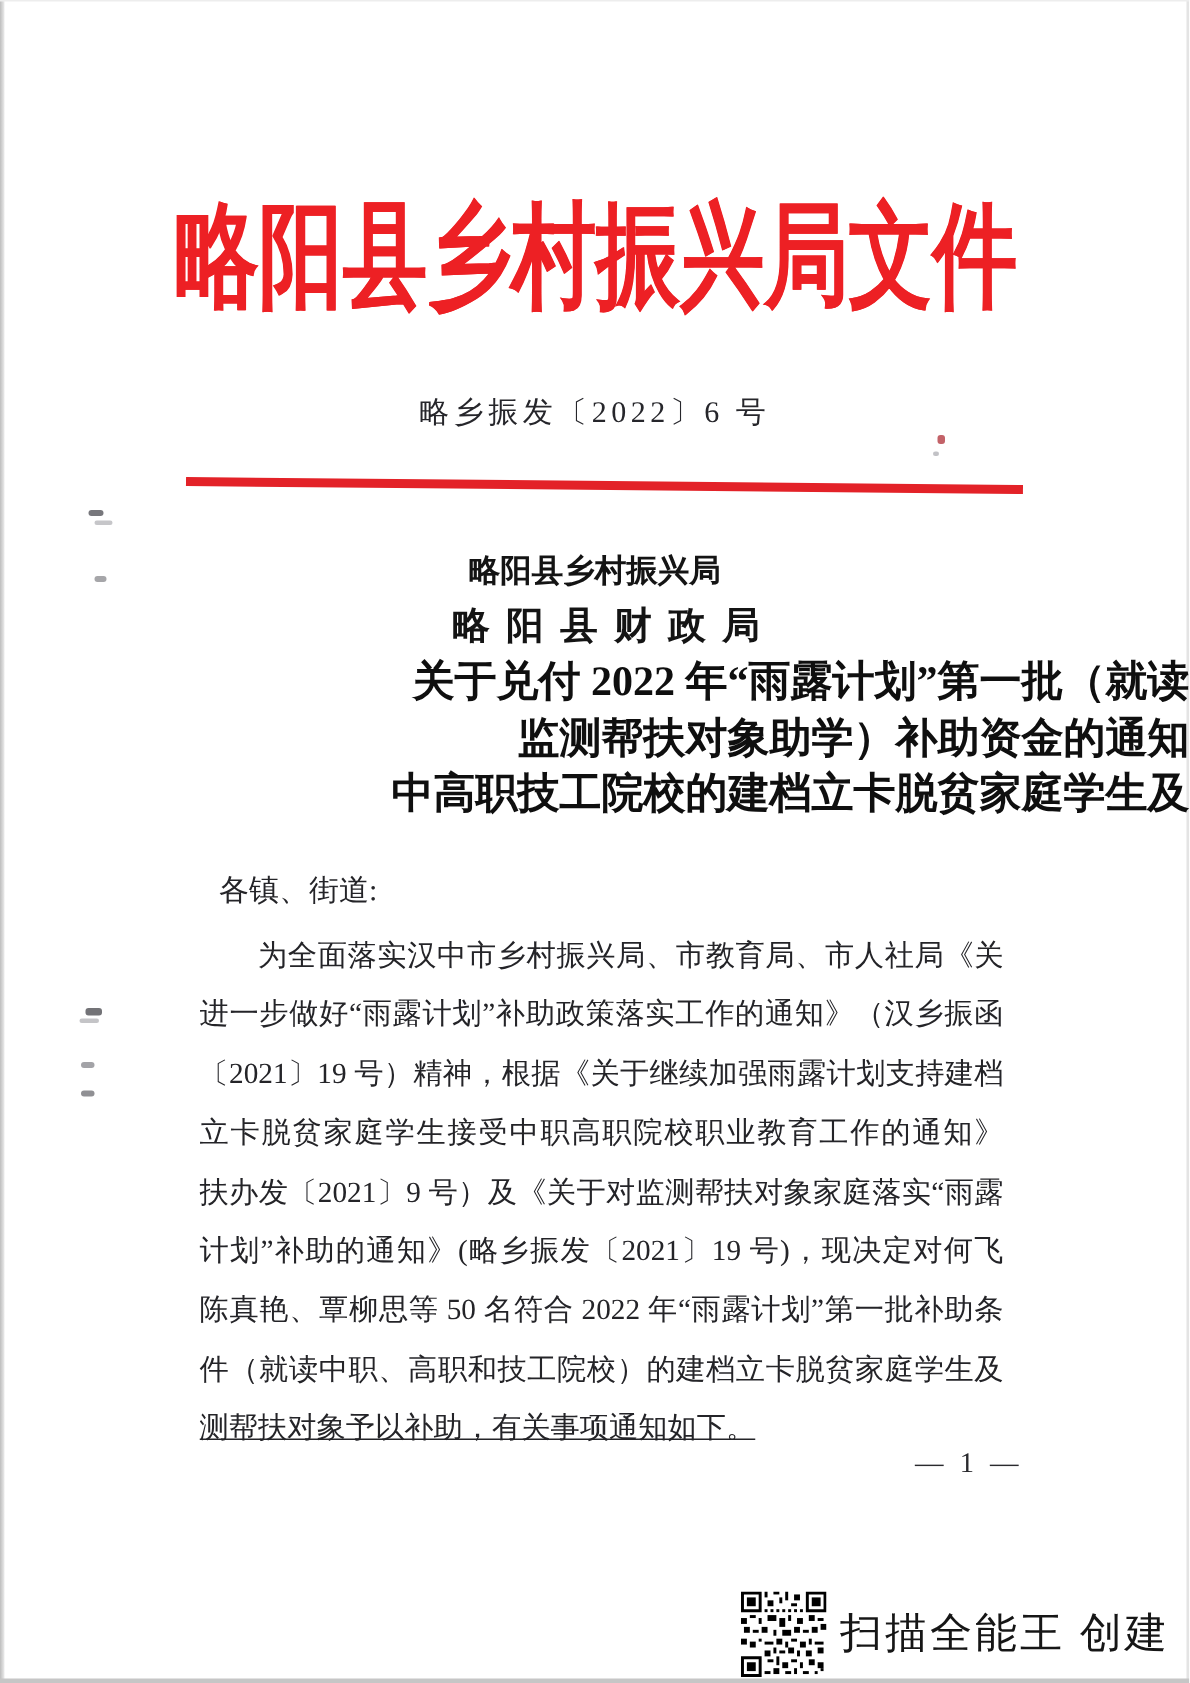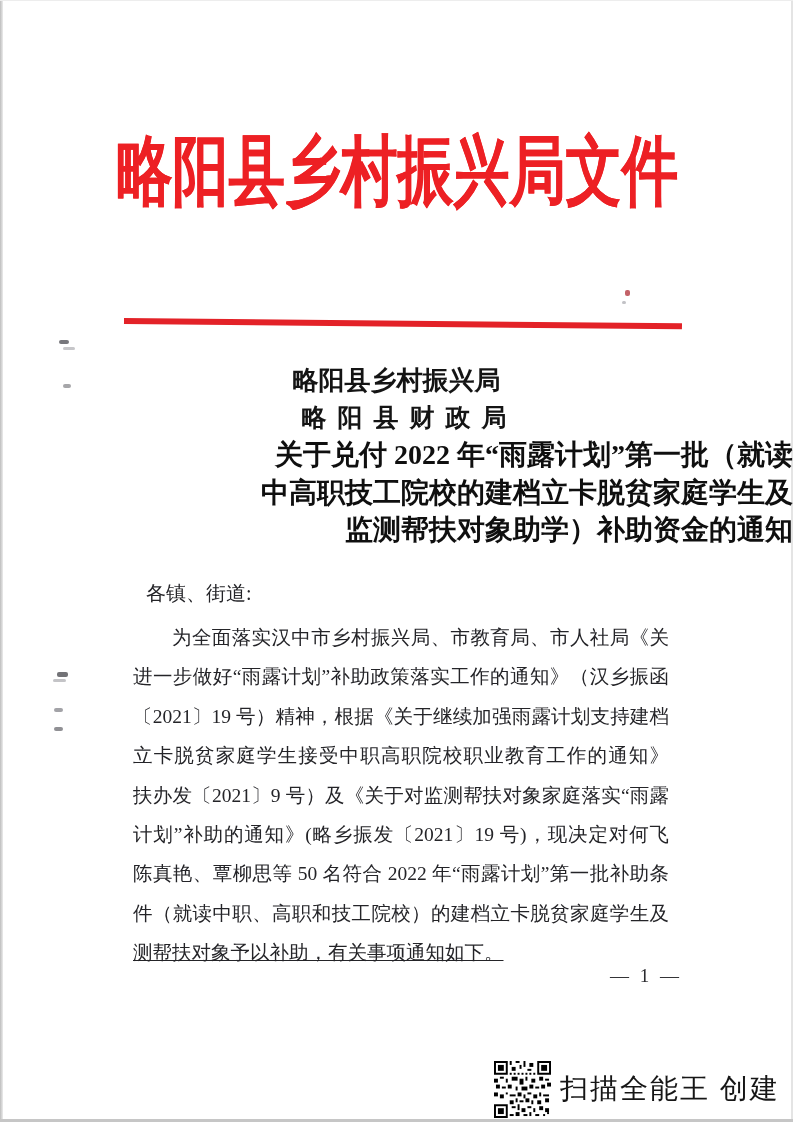--- a/index.html
+++ b/index.html
@@ -18,21 +18,21 @@
     display:inline-block;font-weight:bold;font-size:72px;line-height:1.0;
     color:#ed2024;white-space:nowrap;transform:scale(0.78,1.06);transform-origin:center top;
     text-shadow:0.5px 0 0 #ed2024;
   }
   .doc-number{position:absolute;top:261px;left:0;width:100%;text-align:center;
     font-size:20px;letter-spacing:3px;color:#26262b;}
   .red-line{position:absolute;top:318px;left:124px;width:558px;height:6px;background:#e32228;
     transform:rotate(0.55deg);transform-origin:left center;}
 
   .org-block{position:absolute;top:362px;left:0;width:100%;text-align:center;font-weight:bold;color:#141414;}
-  .org1{font-size:26px;line-height:37px;text-align:center;}
+  .org1{font-size:21px;line-height:37px;text-align:center;}
   .org2{font-size:25px;line-height:37px;letter-spacing:11px;padding-left:11px;margin-left:15px;}
   .subject-block{position:absolute;top:436px;left:0;width:100%;text-align:right;
     font-weight:bold;color:#0f0f0f;}
   .subject-block .sl{font-size:28px;line-height:37.5px;white-space:nowrap;}
 
   .salutation{position:absolute;top:580px;left:146px;font-size:20px;color:#242428;}
   .bodytext{position:absolute;top:618px;left:133px;width:536px;font-size:19.5px;color:#242428;}
   .bl{height:39.4px;line-height:39.4px;text-align:justify;text-align-last:justify;overflow:hidden;}
   .bl.first{text-indent:39px;}
   .bl.last{text-align-last:left;text-decoration:underline;}
@@ -63,32 +63,33 @@
 
   <div class="edge-left"></div>
   <div class="edge-right"></div>
   <div class="edge-bottom"></div>
   <div class="edge-top"></div>
 
   <div class="header-title">
     <span class="ht">略阳县乡村振兴局文件</span>
   </div>
 
+  <div class="doc-number">略乡振发〔2022〕6 号</div>
 
   <div class="red-line"></div>
 
   <div class="org-block">
     <div class="org1">略阳县乡村振兴局</div>
     <div class="org2">略阳县财政局</div>
   </div>
 
   <div class="subject-block">
     <div class="sl">关于兑付 2022 年“雨露计划”第一批（就读</div>
+    <div class="sl">监测帮扶对象助学）补助资金的通知</div>
     <div class="sl">中高职技工院校的建档立卡脱贫家庭学生及</div>
-    <div class="sl">监测帮扶对象助学）补助资金的通知</div>
   </div>
 
   <div class="salutation">各镇、街道:</div>
 
   <div class="bodytext">
     <div class="bl first">为全面落实汉中市乡村振兴局、市教育局、市人社局《关于</div>
     <div class="bl">进一步做好“雨露计划”补助政策落实工作的通知》（汉乡振函</div>
     <div class="bl">〔2021〕19 号）精神，根据《关于继续加强雨露计划支持建档</div>
     <div class="bl">立卡脱贫家庭学生接受中职高职院校职业教育工作的通知》（略</div>
     <div class="bl">扶办发〔2021〕9 号）及《关于对监测帮扶对象家庭落实“雨露</div>

